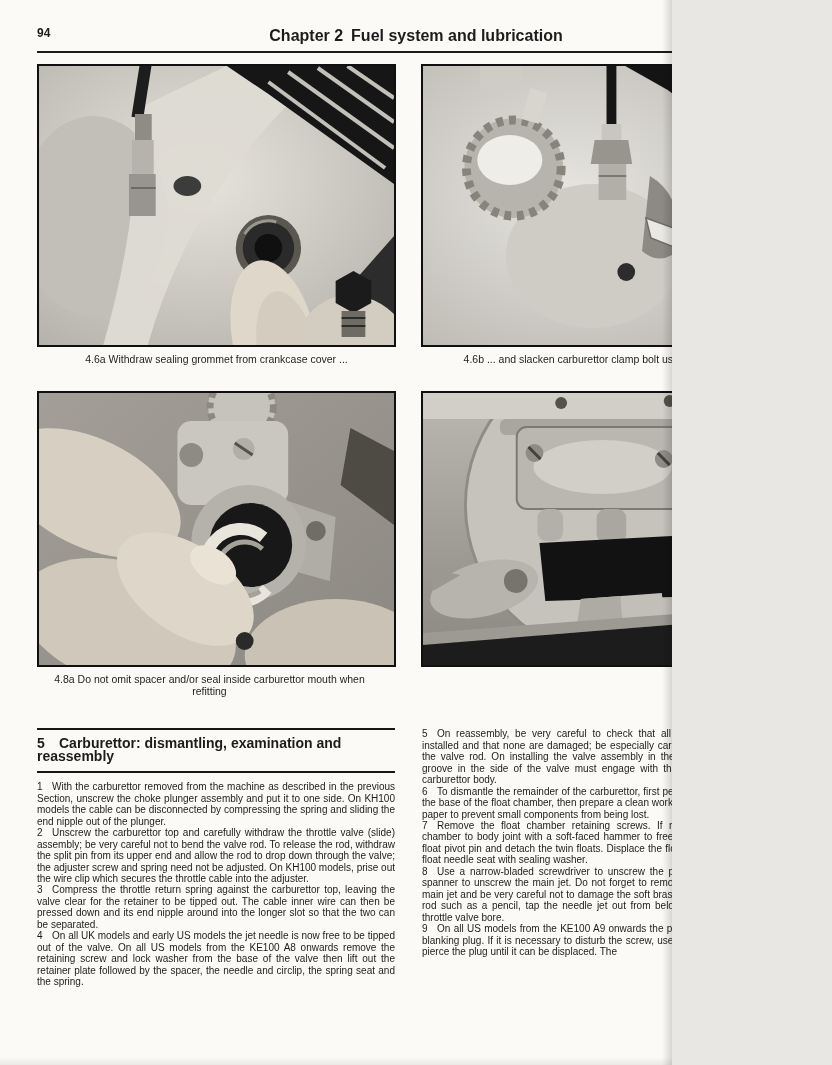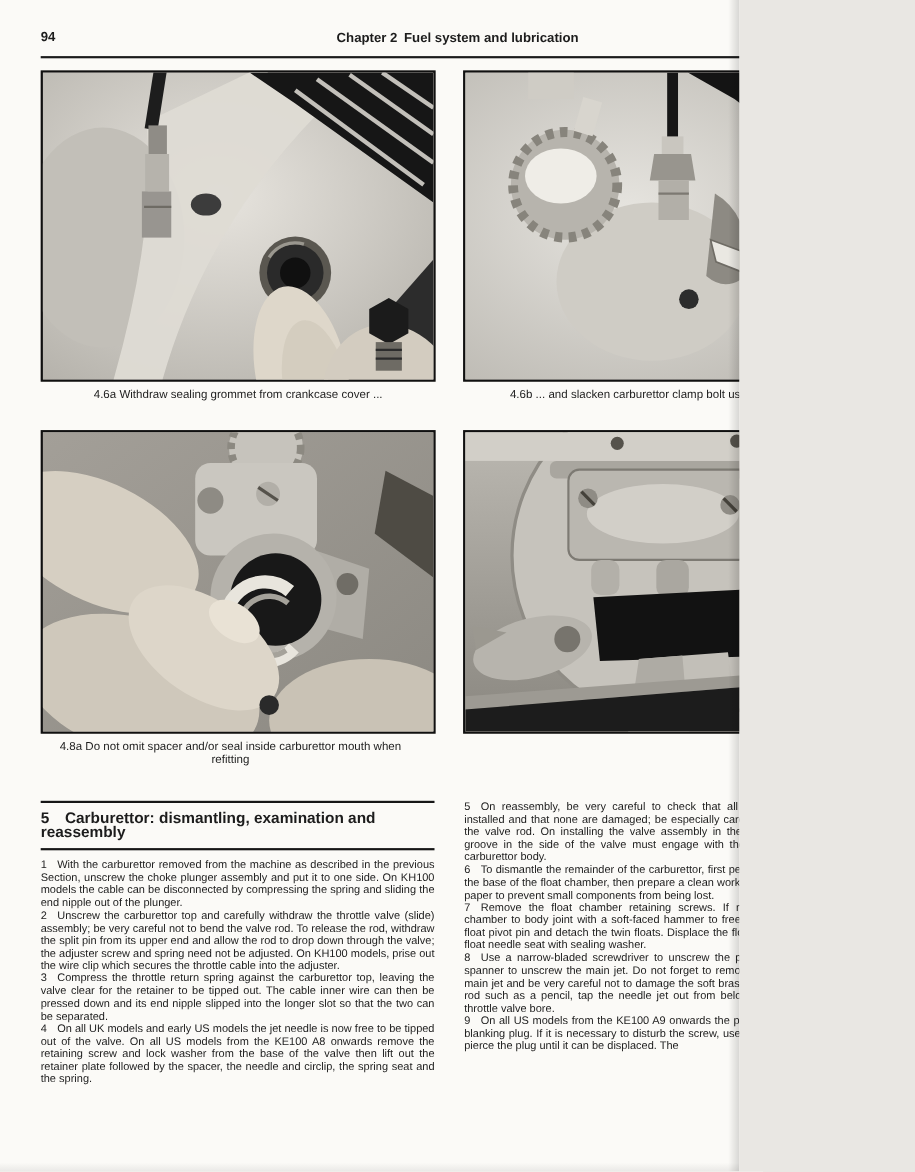--- a/index.html
+++ b/index.html
@@ -15,21 +15,21 @@
   .scan-edge-right{position:absolute;top:0;right:0;width:10px;height:100%;
     background:linear-gradient(to right,rgba(0,0,0,0),rgba(0,0,0,0.14));}
   .scan-edge-bottom{position:absolute;bottom:0;left:0;width:100%;height:8px;
     background:linear-gradient(to bottom,rgba(0,0,0,0),rgba(0,0,0,0.07));}
   .content{position:absolute;left:37px;top:0;width:758px;}
 
   
   .hdr{position:relative;height:24px;padding-top:26px;}
   .hdr .pagenum{position:absolute;left:0;top:26px;font-size:12px;font-weight:bold;}
   .hdr .chapter{position:absolute;left:0;right:0;top:27px;text-align:center;
-    font-size:12px;font-weight:bold;white-space:pre;}
+    font-size:16px;font-weight:bold;white-space:pre;}
   .hdr-rule{height:2px;background:#1b1b1b;margin-top:1px;}
 
   
   .photo-grid{margin-top:11px;display:grid;grid-template-columns:359px 374px;column-gap:25px;}
   figure{margin:0;text-align:center;}
   .fig-r1{margin-bottom:25px;}
   .fig-r2{margin-bottom:0;}
   .photo{border:2px solid #101010;box-sizing:border-box;background:#c7c4bd;line-height:0;}
   .photo-r1{height:283px;}
   .photo-r2{height:276px;}
@@ -245,21 +245,21 @@
       </figure>
     </div>
 
     <div class="text-cols">
       <div class="col">
         <div class="sec-head">
           <span class="sn">5</span><span>Carburettor: dismantling, examination and reassembly</span>
         </div>
         <p class="first"><span class="pn">1</span><span>With the carburettor removed from the machine as described in the previous Section, unscrew the choke plunger assembly and put it to one side. On KH100 models the cable can be disconnected by compressing the spring and sliding the end nipple out of the plunger.</span></p>
         <p><span class="pn">2</span><span>Unscrew the carburettor top and carefully withdraw the throttle valve (slide) assembly; be very careful not to bend the valve rod. To release the rod, withdraw the split pin from its upper end and allow the rod to drop down through the valve; the adjuster screw and spring need not be adjusted. On KH100 models, prise out the wire clip which secures the throttle cable into the adjuster.</span></p>
-        <p><span class="pn">3</span><span>Compress the throttle return spring against the carburettor top, leaving the valve clear for the retainer to be tipped out. The cable inner wire can then be pressed down and its end nipple slipped into the longer slot so that the two can be separated.</span></p>
+        <p><span class="pn">3</span><span>Compress the throttle return spring against the carburettor top, leaving the valve clear for the retainer to be tipped out. The cable inner wire can then be pressed down and its end nipple around into the longer slot so that the two can be separated.</span></p>
         <p><span class="pn">4</span><span>On all UK models and early US models the jet needle is now free to be tipped out of the valve. On all US models from the KE100 A8 onwards remove the retaining screw and lock washer from the base of the valve then lift out the retainer plate followed by the spacer, the needle and circlip, the spring seat and the spring.</span></p>
       </div>
       <div class="col">
         <p><span class="pn">5</span><span>On reassembly, be very careful to check that all components are correctly installed and that none are damaged; be especially careful with the jet needle and the valve rod. On installing the valve assembly in the carburettor, note that the groove in the side of the valve must engage with the projecting pin set in the carburettor body.</span></p>
         <p><span class="pn">6</span><span>To dismantle the remainder of the carburettor, first peel the overflow grommet off the base of the float chamber, then prepare a clean working area covered with clean paper to prevent small components from being lost.</span></p>
         <p><span class="pn">7</span><span>Remove the float chamber retaining screws. If necessary, tap around the chamber to body joint with a soft-faced hammer to free the chamber. Remove the float pivot pin and detach the twin floats. Displace the float needle and unscrew the float needle seat with sealing washer.</span></p>
         <p><span class="pn">8</span><span>Use a narrow-bladed screwdriver to unscrew the pilot jet, then a close-fitting spanner to unscrew the main jet. Do not forget to remove the washer beneath the main jet and be very careful not to damage the soft brass jets. Using a slim wooden rod such as a pencil, tap the needle jet out from below, ie upwards through the throttle valve bore.</span></p>
         <p><span class="pn">9</span><span>On all US models from the KE100 A9 onwards the pilot air screw is sealed by a blanking plug. If it is necessary to disturb the screw, use a small punch or similar to pierce the plug until it can be displaced. The</span></p>
       </div>
     </div>

